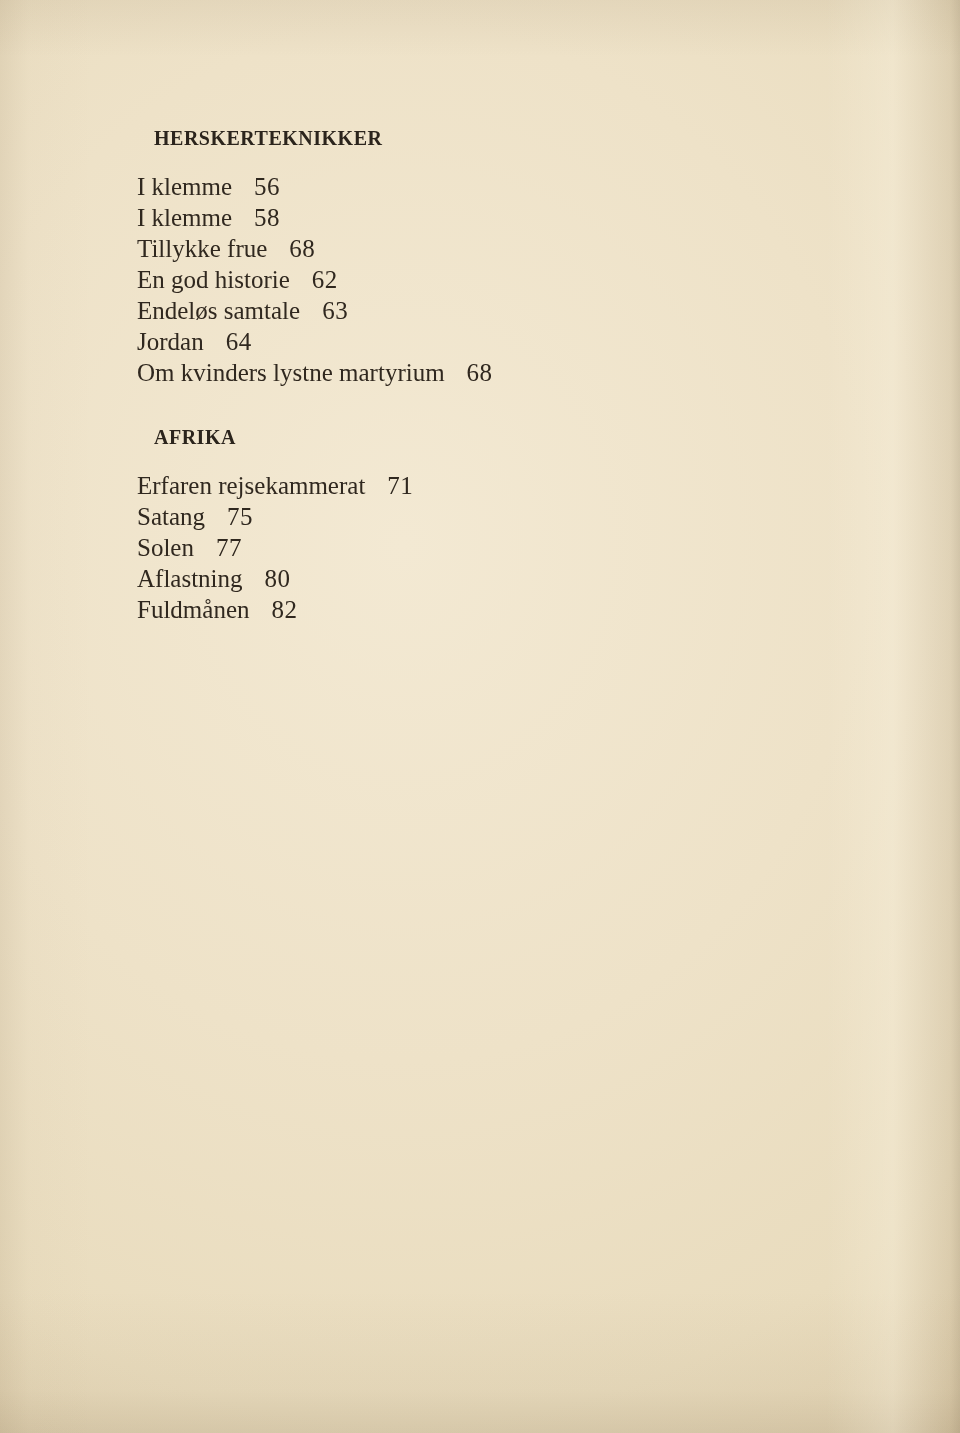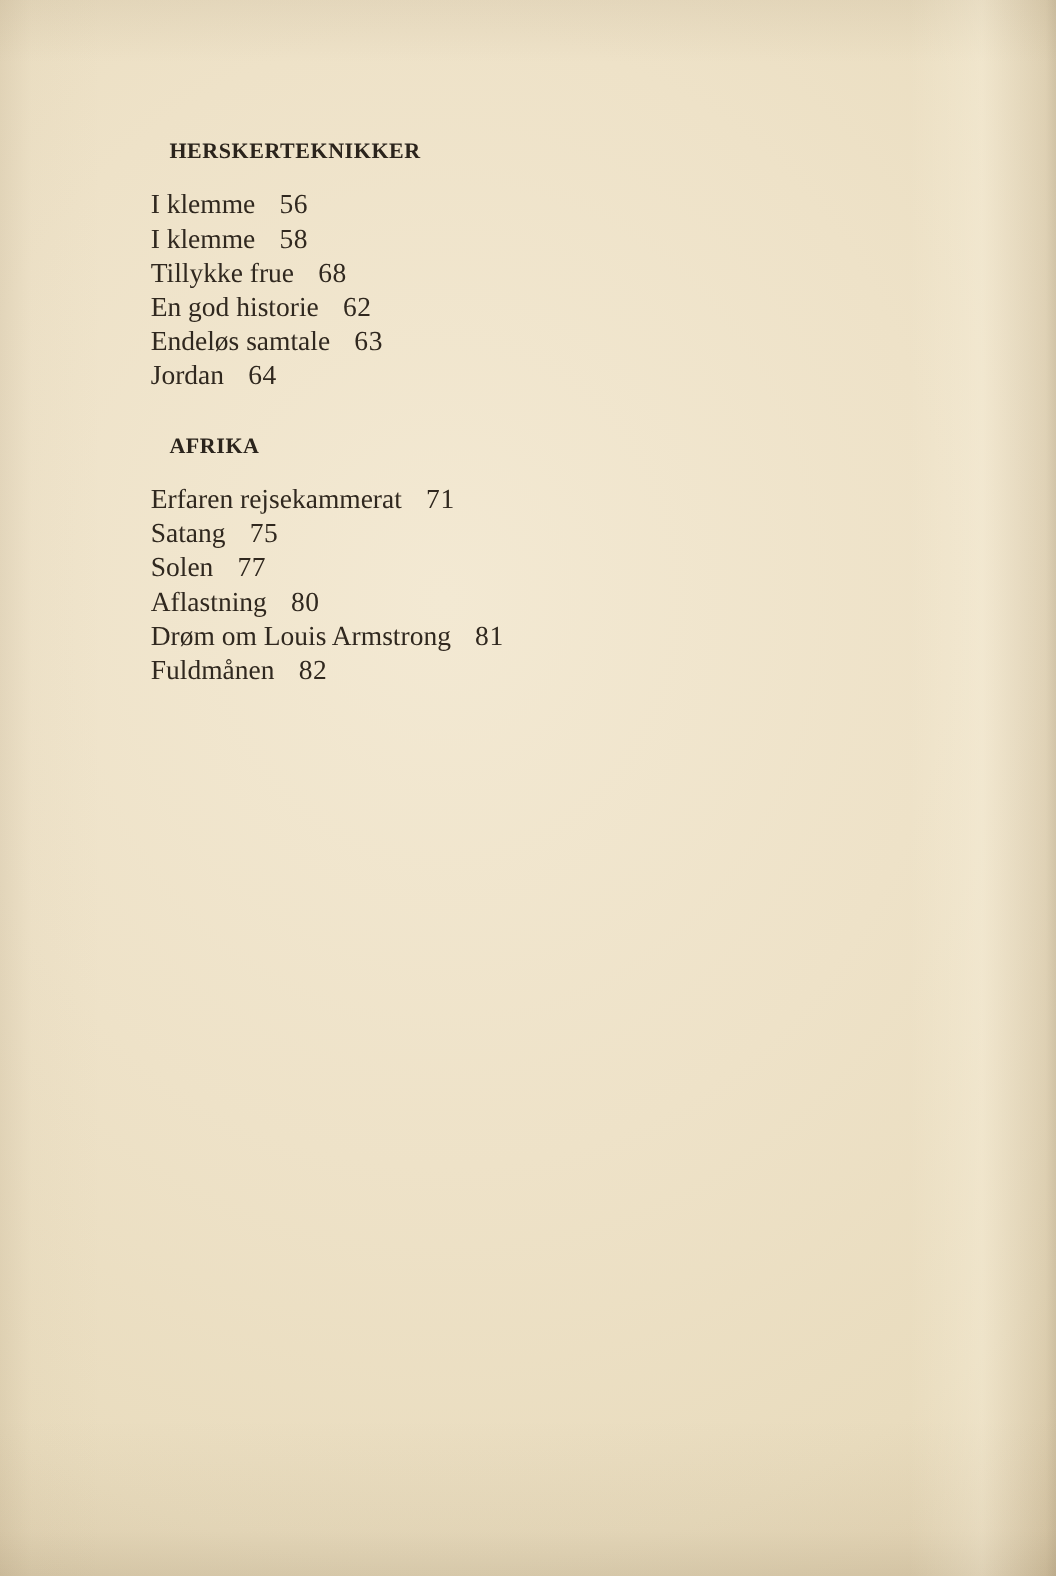--- a/index.html
+++ b/index.html
@@ -84,32 +84,32 @@
 
   <div class="toc-entry"><span class="entry-label">Tillykke frue</span><span class="entry-page">68</span></div>
 
   <div class="toc-entry"><span class="entry-label">En god historie</span><span class="entry-page">62</span></div>
 
   <div class="toc-entry"><span class="entry-label">Endeløs samtale</span><span class="entry-page">63</span></div>
 
   <div class="toc-entry"><span class="entry-label">Jordan</span><span class="entry-page">64</span></div>
 
 
+  <div class="toc-entry"><span class="entry-label">Om kvinders lystne martyrium</span><span class="entry-page">68</span></div>
 </div>
 
   <div class="toc-section">
     <div class="section-title">AFRIKA</div>
 
 
   <div class="toc-entry"><span class="entry-label">Erfaren rejsekammerat</span><span class="entry-page">71</span></div>
 
   <div class="toc-entry"><span class="entry-label">Satang</span><span class="entry-page">75</span></div>
 
   <div class="toc-entry"><span class="entry-label">Solen</span><span class="entry-page">77</span></div>
 
   <div class="toc-entry"><span class="entry-label">Aflastning</span><span class="entry-page">80</span></div>
 
-  <div class="toc-entry"><span class="entry-label">Drøm om Louis Armstrong</span><span class="entry-page">81</span></div>
 
   <div class="toc-entry"><span class="entry-label">Fuldmånen</span><span class="entry-page">82</span></div>
 </div>
 </div>
 </div>
 
 </body></html>

